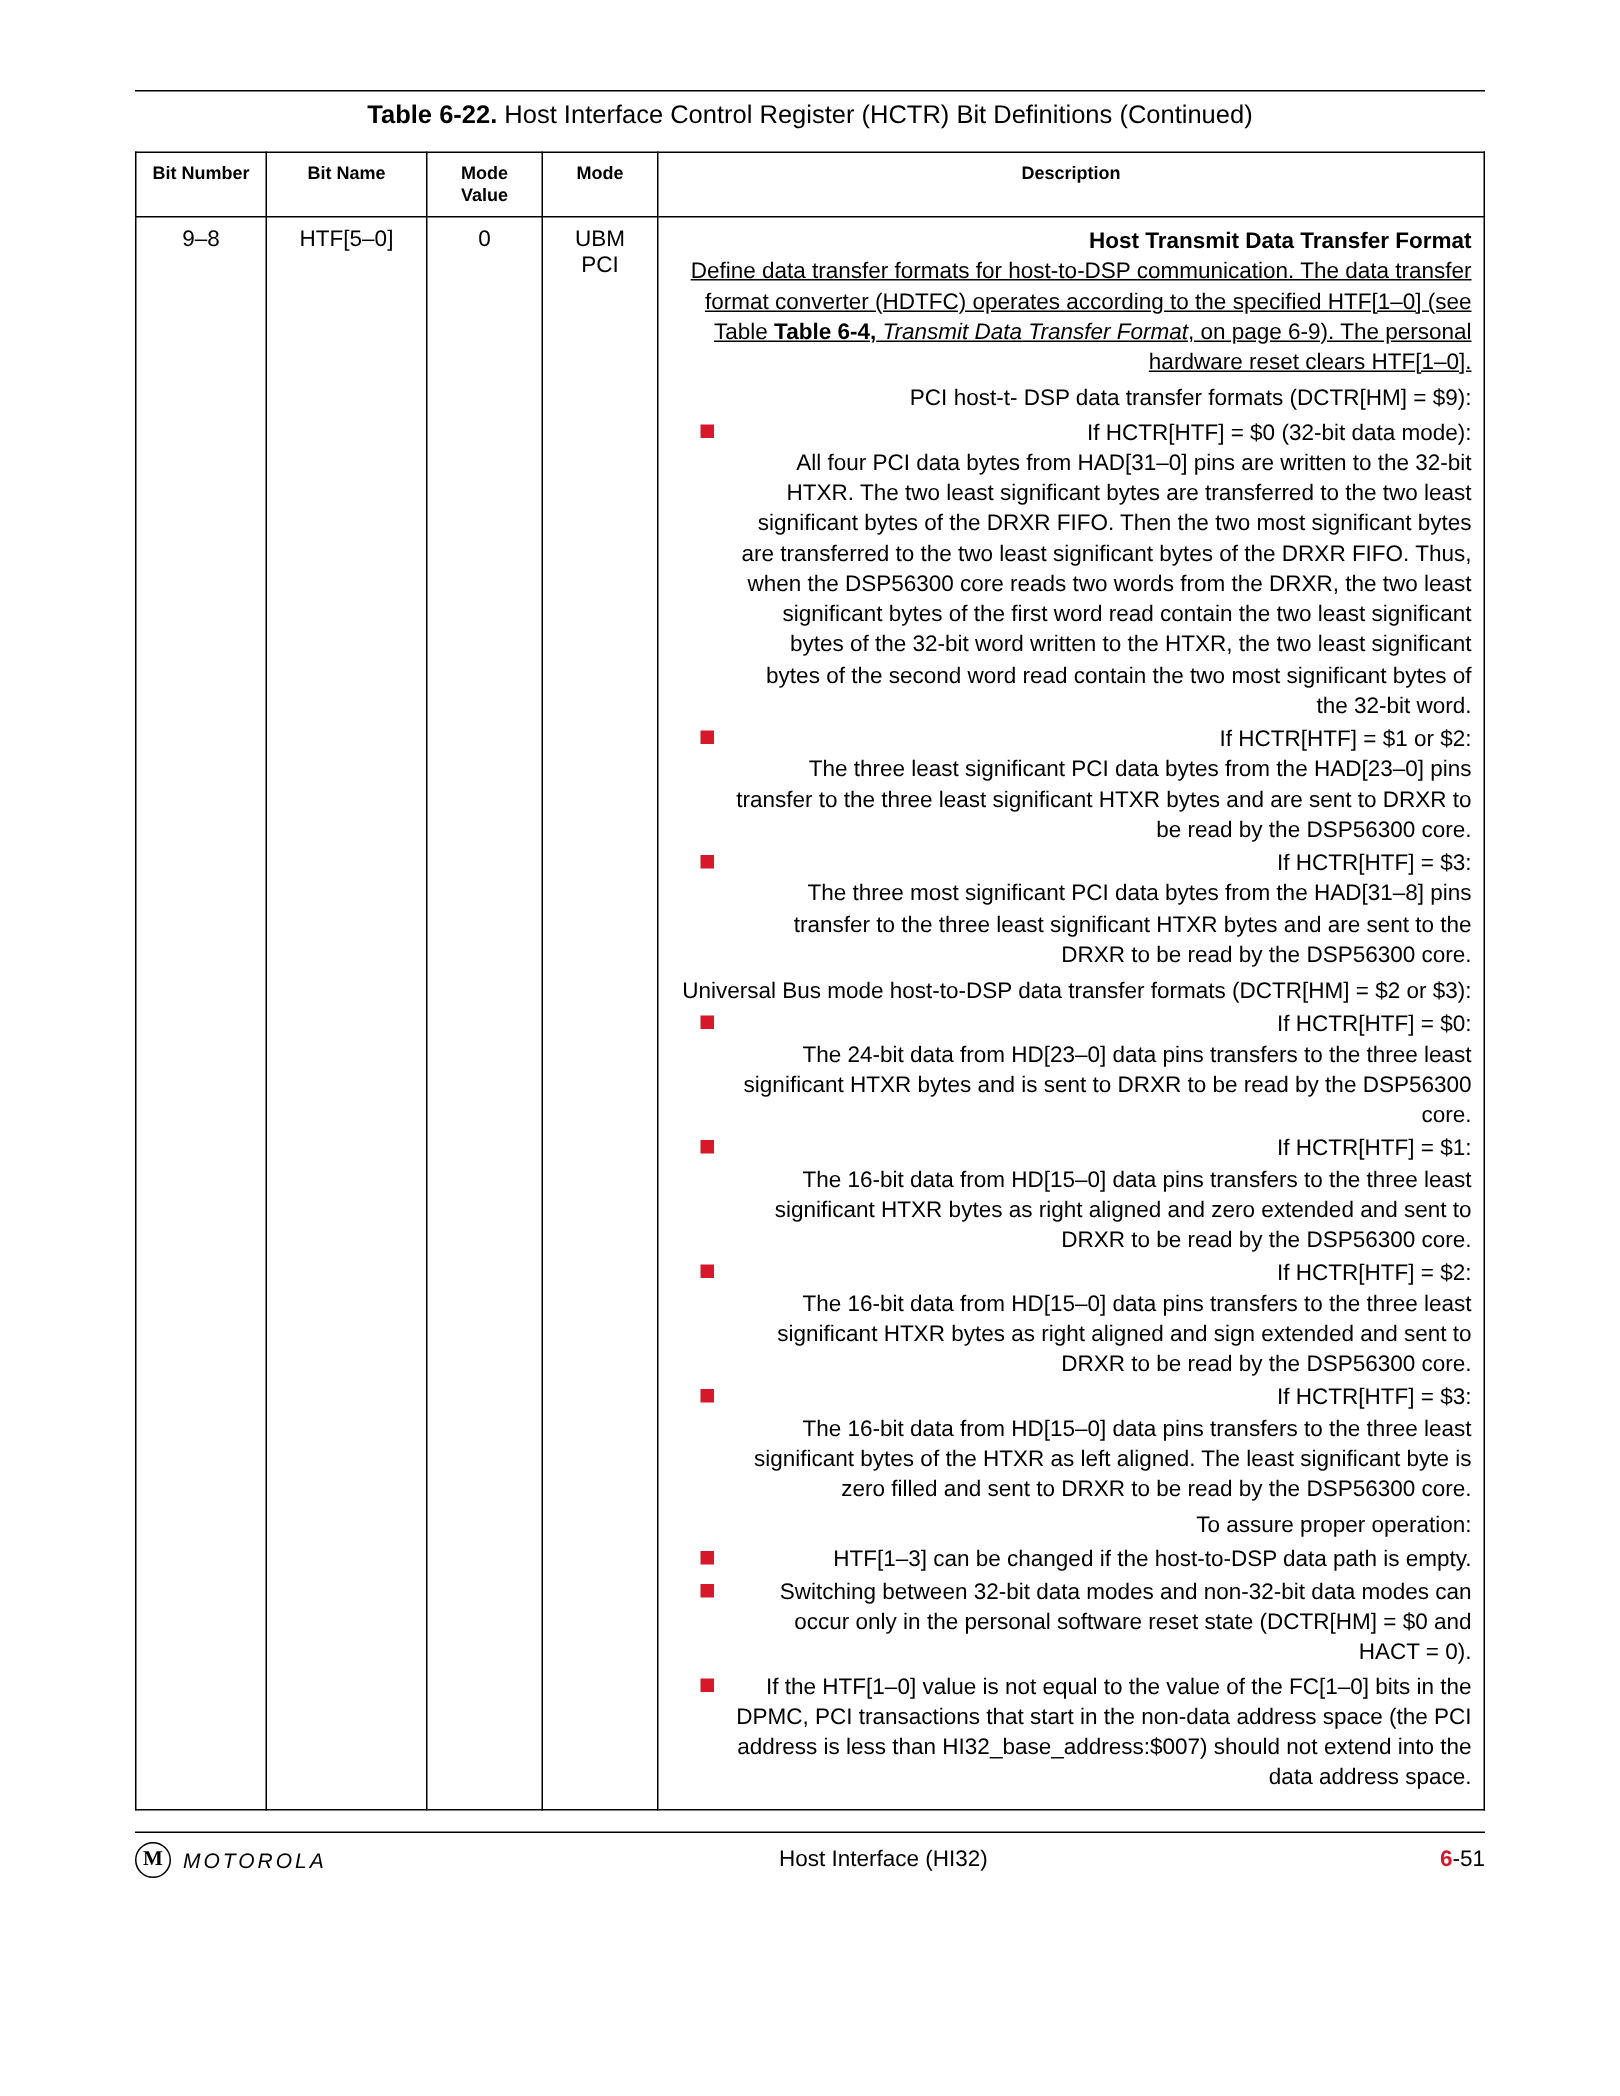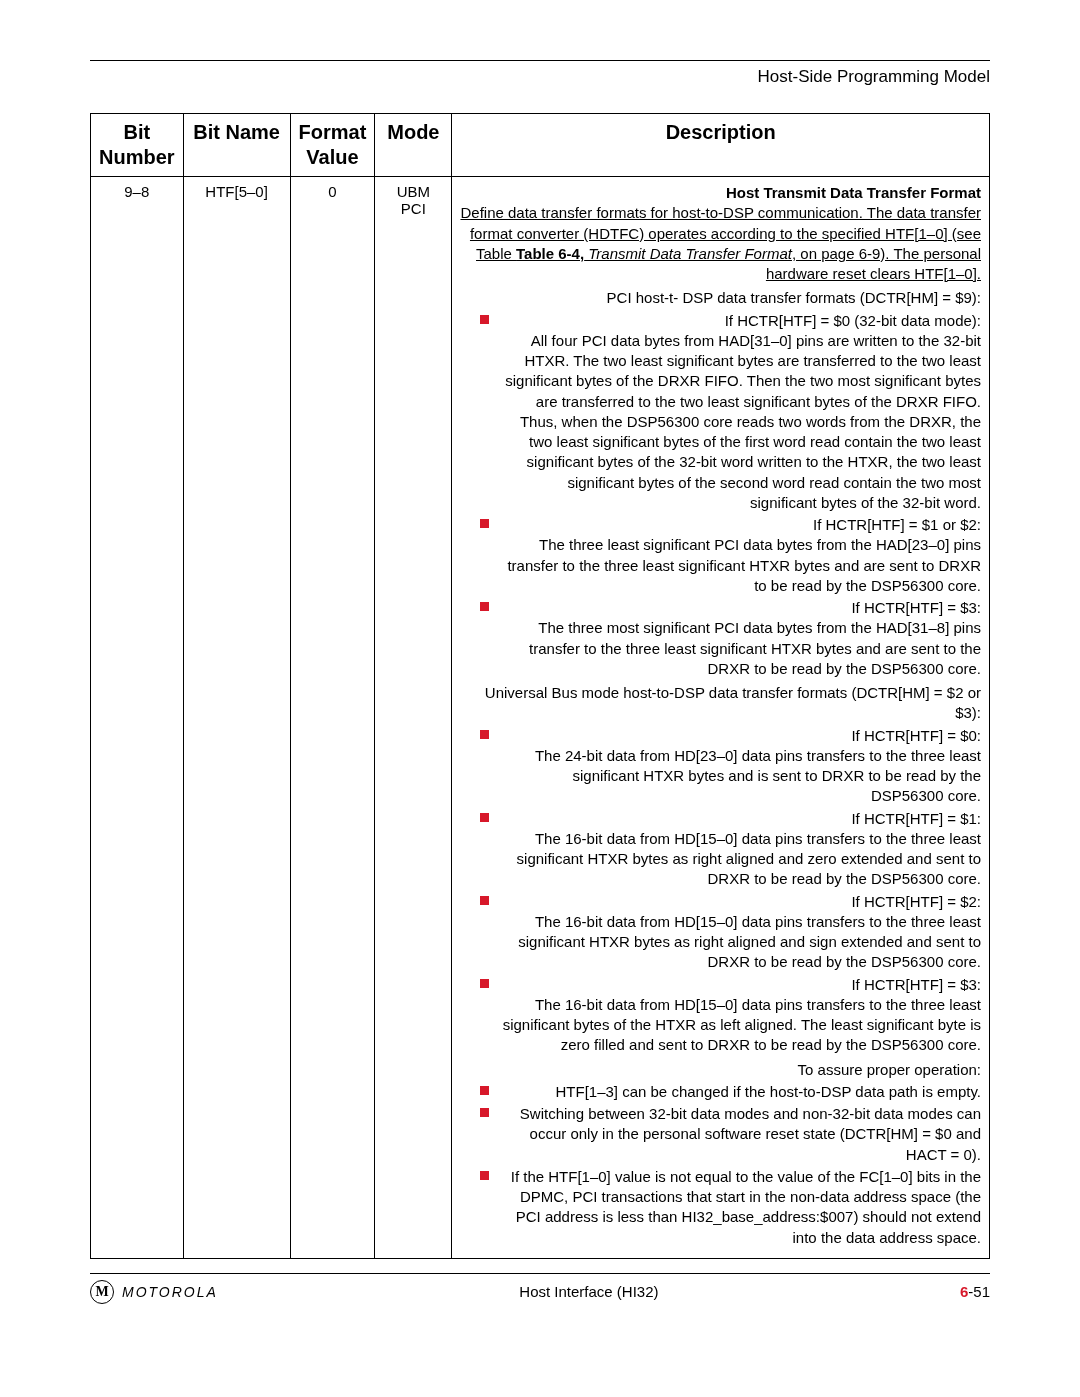--- a/index.html
+++ b/index.html
@@ -35,21 +35,21 @@
     font-size: 15px;
   }
   table.hctr th, table.hctr td {
     border: 1px solid #000;
     padding: 6px 8px;
     vertical-align: top;
   }
   table.hctr th {
     font-weight: bold;
     text-align: center;
-    font-size: 20px;
+    font-size: 12px;
     line-height: 1.25;
   }
   .col-bit    { width: 70px; text-align:center;}
   .col-name   { width: 90px; text-align:center;}
   .col-reset  { width: 60px; text-align:center;}
   .col-mode   { width: 60px; text-align:center;}
   .desc-cell { line-height: 1.35; text-align: right; }
   .desc-cell b { font-weight: bold; }
   .desc-cell i { font-style: italic; }
   .intro { margin-bottom: 4px; text-decoration: underline;}
@@ -108,29 +108,31 @@
     font-size: 14px;
   }
   .pgnum .chap { color:#d7182a; font-weight:bold;}
 </style>
 </head>
 <body>
 
 <div class="page">
 
   <div class="top-rule"></div>
-  <div class="header-line">Host-Side Programming Model</div>
 
+  <div class="table-title">
+    <b>Table 6-22.</b><span> Host Interface Control Register (HCTR) Bit Definitions (Continued)</span>
+  </div>
 
   <table class="hctr">
     <thead>
       <tr>
         <th class="col-bit">Bit Number</th>
         <th class="col-name">Bit Name</th>
-        <th class="col-reset">Format Value</th>
+        <th class="col-reset">Mode Value</th>
         <th class="col-mode">Mode</th>
         <th>Description</th>
       </tr>
     </thead>
     <tbody>
       <tr>
         <td class="col-bit">9–8</td>
         <td class="col-name">HTF[5–0]</td>
         <td class="col-reset">0</td>
         <td class="col-mode">

